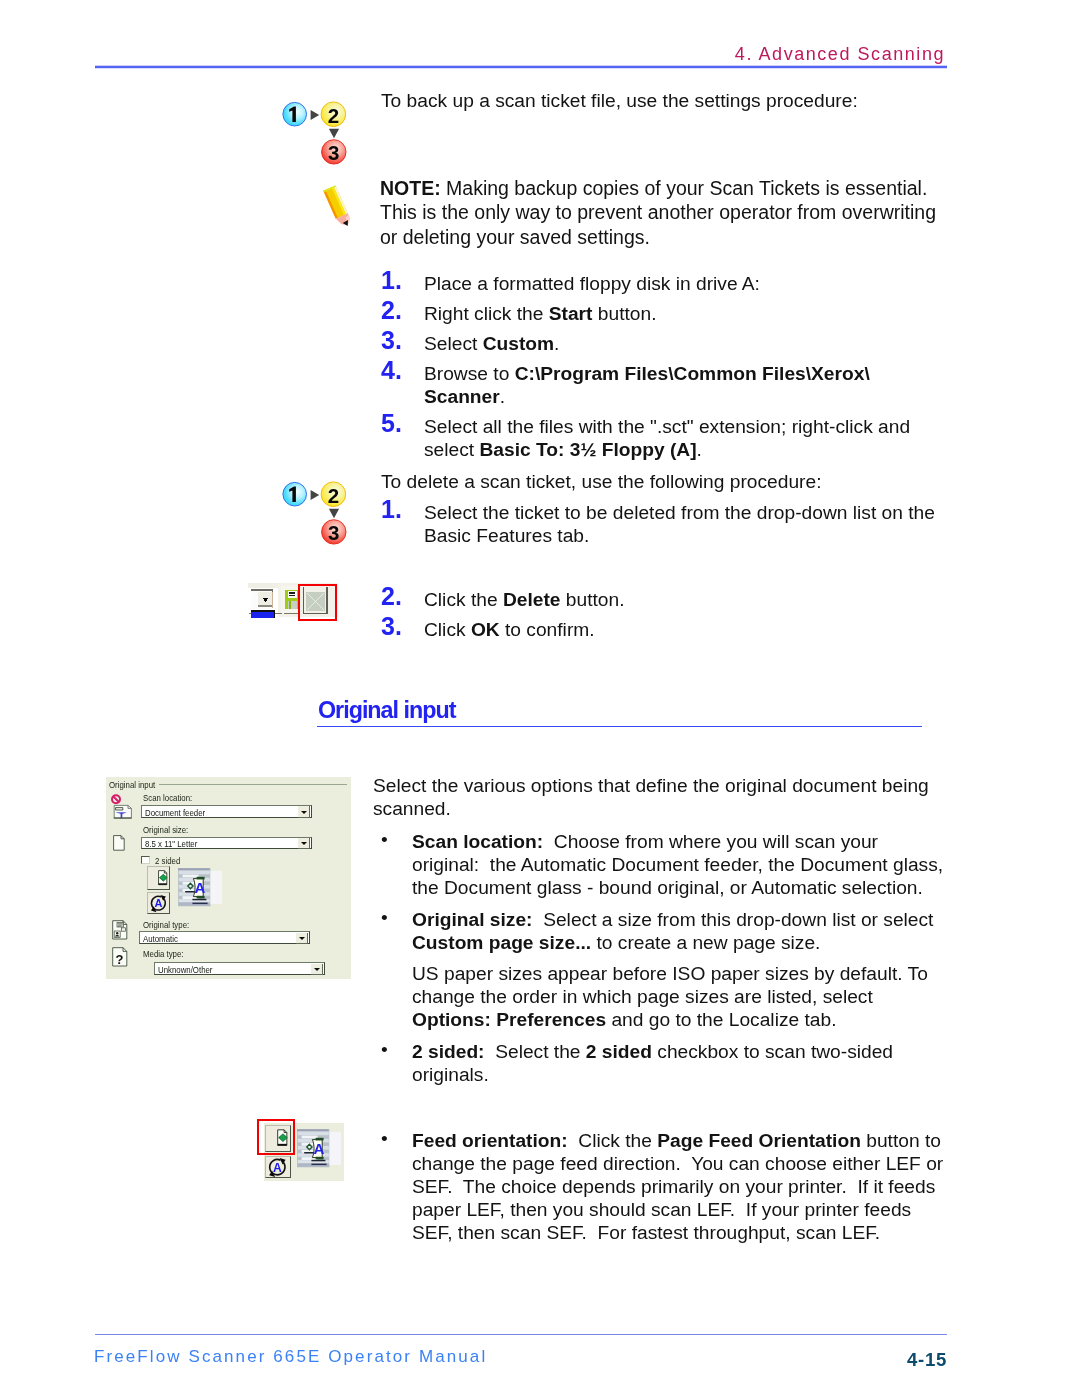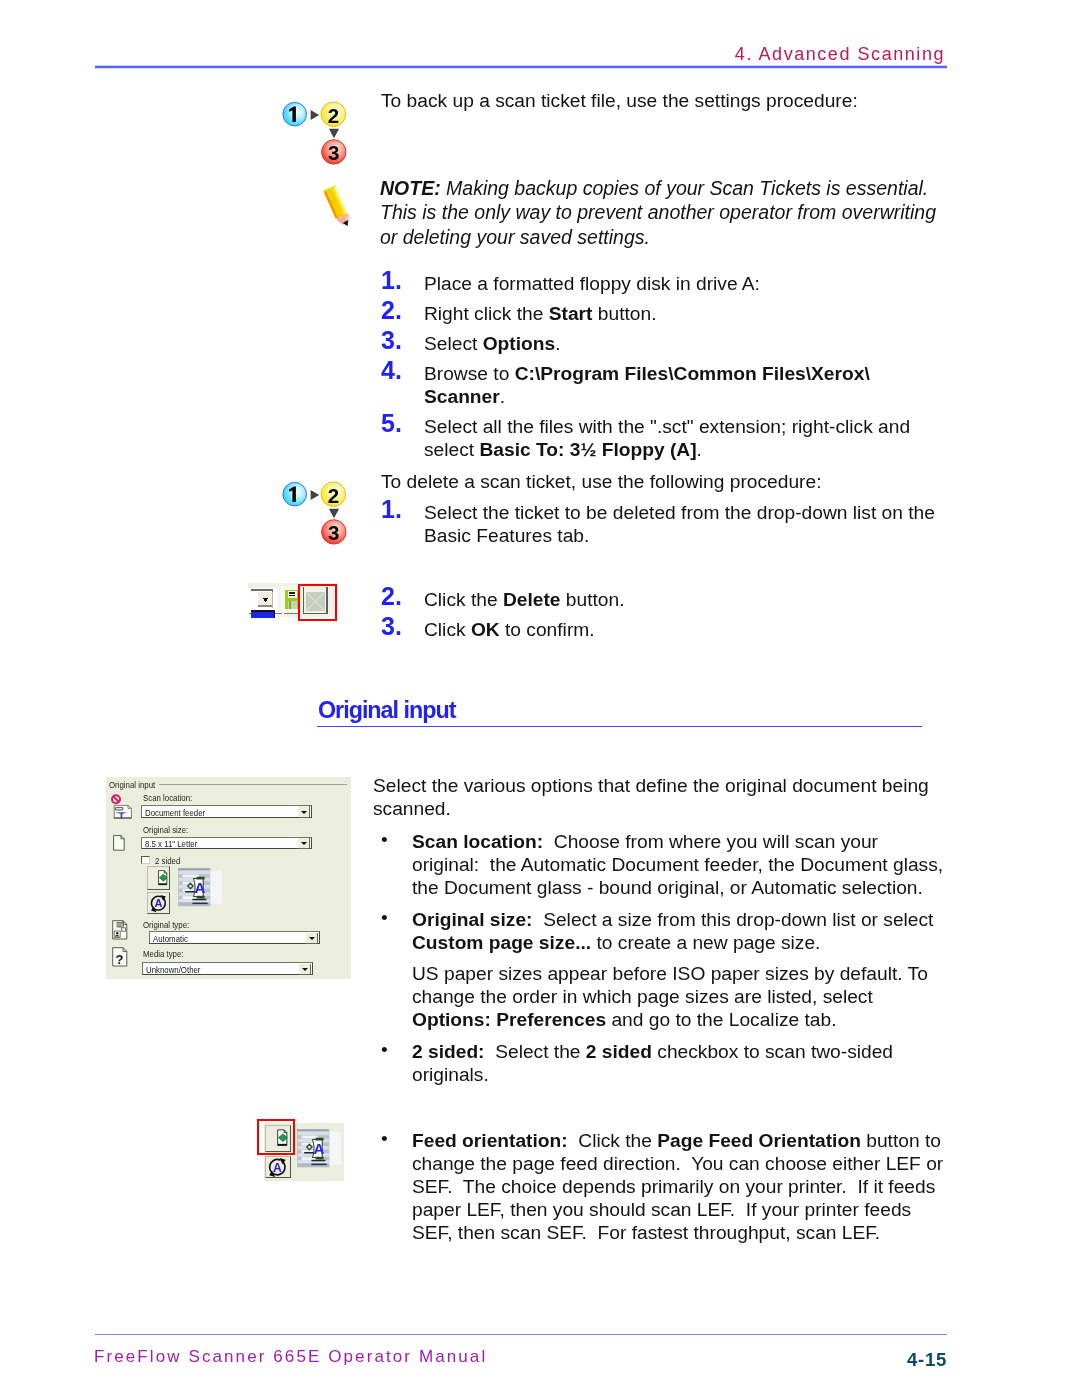--- a/index.html
+++ b/index.html
@@ -2,21 +2,21 @@
 <html><head>
 <meta charset="utf-8">
 <style>
   html,body{margin:0;padding:0;background:#fff;}
   body{width:1080px;height:1397px;font-family:"Liberation Sans",sans-serif;}
   .page{position:relative;width:1080px;height:1397px;overflow:hidden;background:#fff;}
   .abs{position:absolute;}
   .hdr-rule{left:95px;top:65px;width:852px;height:4px;background:linear-gradient(to bottom,#cfcffd 0,#cfcffd 25%,#5464f4 25%,#5464f4 75%,#dcdcfd 75%,#dcdcfd 100%);}
   .hdr-text{right:135px;top:44px;font-size:18px;letter-spacing:1.55px;color:#be185d;white-space:nowrap;}
   .ftr-rule{left:95px;top:1334px;width:852px;height:1px;background:#7a85e8;}
-  .ftr-left{left:94px;top:1347px;font-size:17px;letter-spacing:2.1px;color:#a21caf;white-space:nowrap;}
+  .ftr-left{left:94px;top:1347px;font-size:17px;letter-spacing:2.1px;color:#3b82f6;white-space:nowrap;}
   .ftr-right{left:907px;top:1349px;font-size:18.6px;letter-spacing:0.7px;color:#0c4a6e;white-space:nowrap;font-weight:bold;}
   .p{font-size:19.2px;line-height:23.1px;color:#131313;}
   .num{color:#2222f2;font-weight:bold;font-size:25px;line-height:23.1px;position:relative;top:-3px;}
   .sec-h{left:318px;top:697px;font-size:23.3px;font-weight:bold;color:#2222f2;letter-spacing:-1.0px;}
   .sec-rule{left:317px;top:726px;width:605px;height:1.4px;background:#3a4af5;}
   b{font-weight:bold;}
   .step-row{position:absolute;left:0;display:flex;align-items:flex-start;white-space:nowrap;}
   .step-row .num{width:43px;flex:0 0 43px;}
   .step-text{flex:0 0 auto;}
   .bullet-row{position:absolute;left:0;display:flex;align-items:flex-start;white-space:nowrap;}
@@ -41,34 +41,34 @@
 
 <div class="page">
   <div class="abs hdr-rule"></div>
   <div class="abs hdr-text">4. Advanced Scanning</div>
   <div class="abs ftr-rule"></div>
   <div class="abs ftr-left">FreeFlow Scanner 665E Operator Manual</div>
   <div class="abs ftr-right">4-15</div>
 
   <div class="abs p" style="left:381px;top:89px;width:560px;">To back up a scan ticket file, use the settings procedure:</div>
 
-  <div class="abs p note" style="left:380px;top:176px;width:600px;font-style:italic;line-height:24.4px;font-size:19.5px;"><b>NOTE:</b><span> Making backup copies of your Scan Tickets is essential.</span><br><span>This is the only way to prevent another operator from overwriting</span><br><span>or deleting your saved settings.</span></div>
+  <div class="abs p note" style="left:380px;top:176px;width:600px;line-height:24.4px;font-size:19.5px;"><b>NOTE:</b><span> Making backup copies of your Scan Tickets is essential.</span><br><span>This is the only way to prevent another operator from overwriting</span><br><span>or deleting your saved settings.</span></div>
 
   <div class="abs" id="backup-steps" style="left:381px;top:0px;width:570px;height:0;">
       <div class="step-row" style="top: 272px;">
         <div class="num">1.</div>
         <div class="p step-text">Place a formatted floppy disk in drive A:</div>
       </div>
       <div class="step-row" style="top: 302px;">
         <div class="num">2.</div>
         <div class="p step-text">Right click the <b>Start</b> button.</div>
       </div>
       <div class="step-row" style="top: 332px;">
         <div class="num">3.</div>
-        <div class="p step-text">Select <b>Options</b>.</div>
+        <div class="p step-text">Select <b>Custom</b>.</div>
       </div>
       <div class="step-row" style="top: 362px;">
         <div class="num">4.</div>
         <div class="p step-text">Browse to <b>C:\Program Files\Common Files\Xerox\<br>Scanner</b>.</div>
       </div>
       <div class="step-row" style="top: 415px;">
         <div class="num">5.</div>
         <div class="p step-text">Select all the files with the ".sct" extension; right-click and<br>select <b>Basic To: 3½ Floppy (A]</b>.</div>
       </div>
     </div>
@@ -248,26 +248,26 @@
       <rect x="18.6" y="8.8" width="8.0" height="2.6" fill="#1f4d21"></rect>
       <rect x="18.6" y="27.8" width="8.0" height="2.6" fill="#1f4d21"></rect>
       <text x="22.0" y="25.2" class="svgtxt" font-size="15" font-weight="bold" fill="#2222ee" text-anchor="middle">A</text>
       <path d="M9.8 18.0 L12.4 15.2 L15.0 18.0 L12.4 20.8 Z" fill="#eef4ee" stroke="#1f5530" stroke-width="1.4"></path>
       <rect x="7.2" y="23.0" width="9.6" height="1.5" fill="#1e2730"></rect>
       <rect x="14.4" y="30.8" width="14.0" height="1.5" fill="#1e2730"></rect>
       <rect x="14.4" y="34.6" width="15.2" height="1.5" fill="#2a2f4e"></rect>
     </svg>
 
     <div class="dlg-lbl" style="left:36.8px;top:141.5px;">Original type:</div>
-    <div class="dlg-combo" style="left:43px;top:154.2px;">
+    <div class="dlg-combo" style="left:33px;top:154.2px;">
       <span class="dlg-val">Automatic</span>
       <span class="dlg-arrow"></span>
     </div>
     <div class="dlg-lbl" style="left:36.8px;top:170.8px;">Media type:</div>
-    <div class="dlg-combo" style="left:36px;top:185.3px;padding-left:6px;">
+    <div class="dlg-combo" style="left:48px;top:185.3px;padding-left:6px;">
       <span class="dlg-val">Unknown/Other</span>
       <span class="dlg-arrow"></span>
     </div>
   </div>
 
   <div class="abs" style="left:248px;top:582px;">
     <svg width="92" height="44" viewBox="0 0 92 44" shape-rendering="crispEdges">
       <rect x="0" y="1.0" width="90" height="5.0" fill="#f0efe6"></rect>
       <rect x="30" y="1.0" width="60" height="34" fill="#f3f2ea"></rect>
       <rect x="2.9" y="6.8" width="21.7" height="1.9" fill="#6f6f66"></rect>

